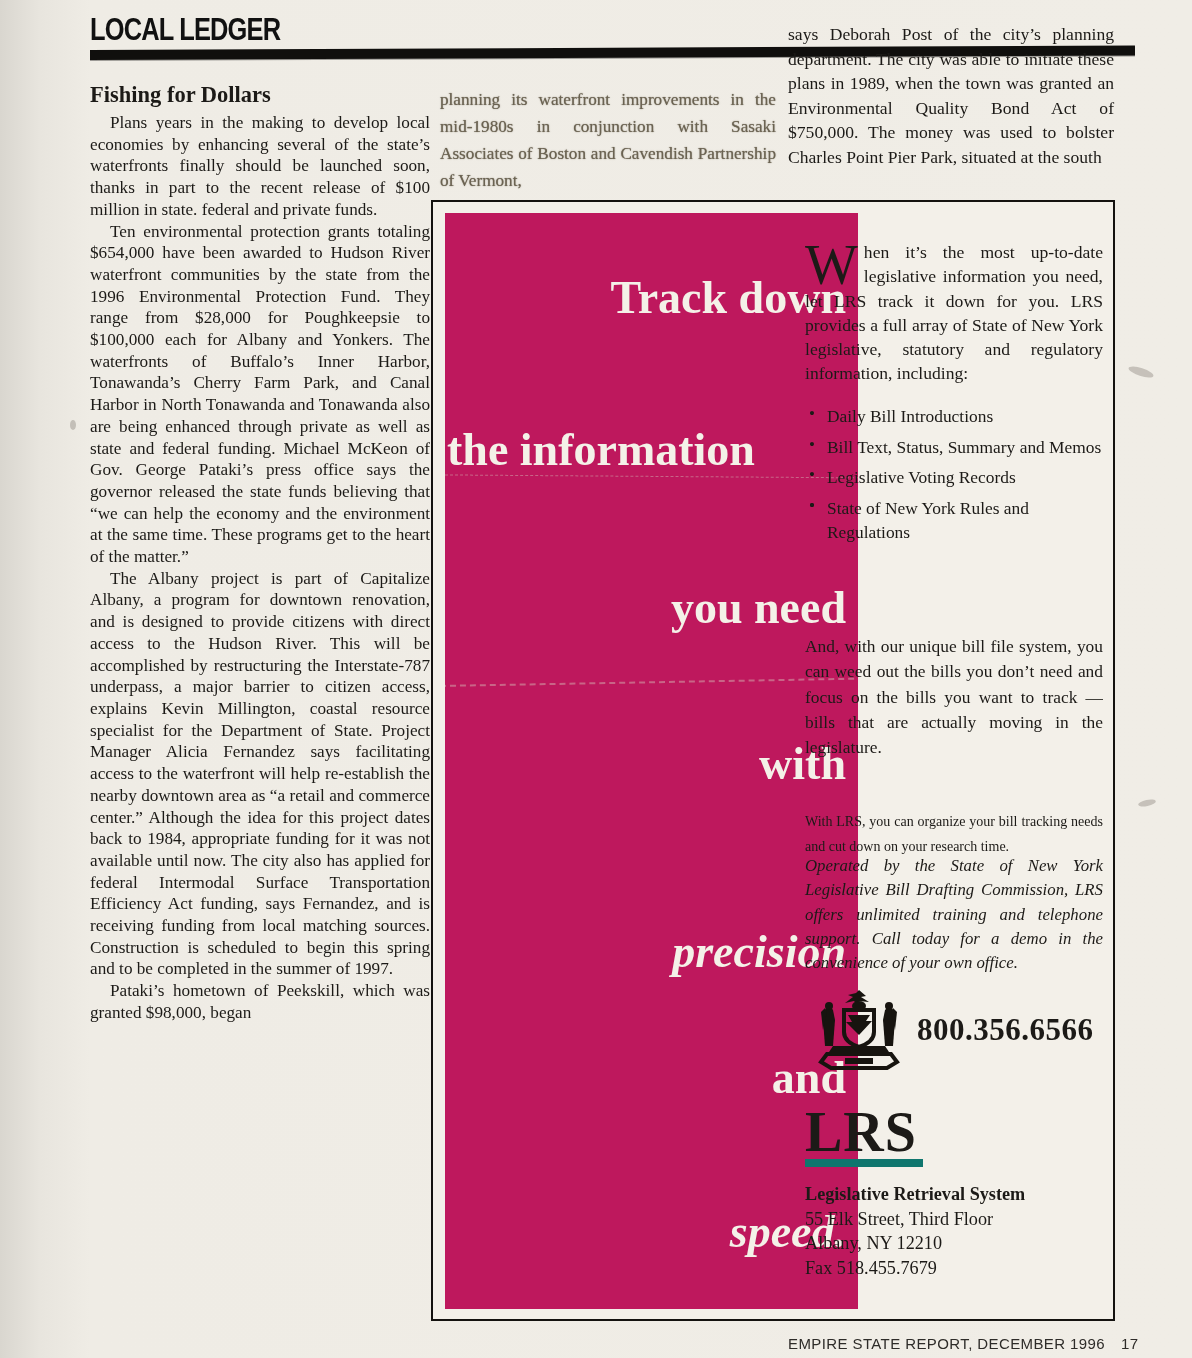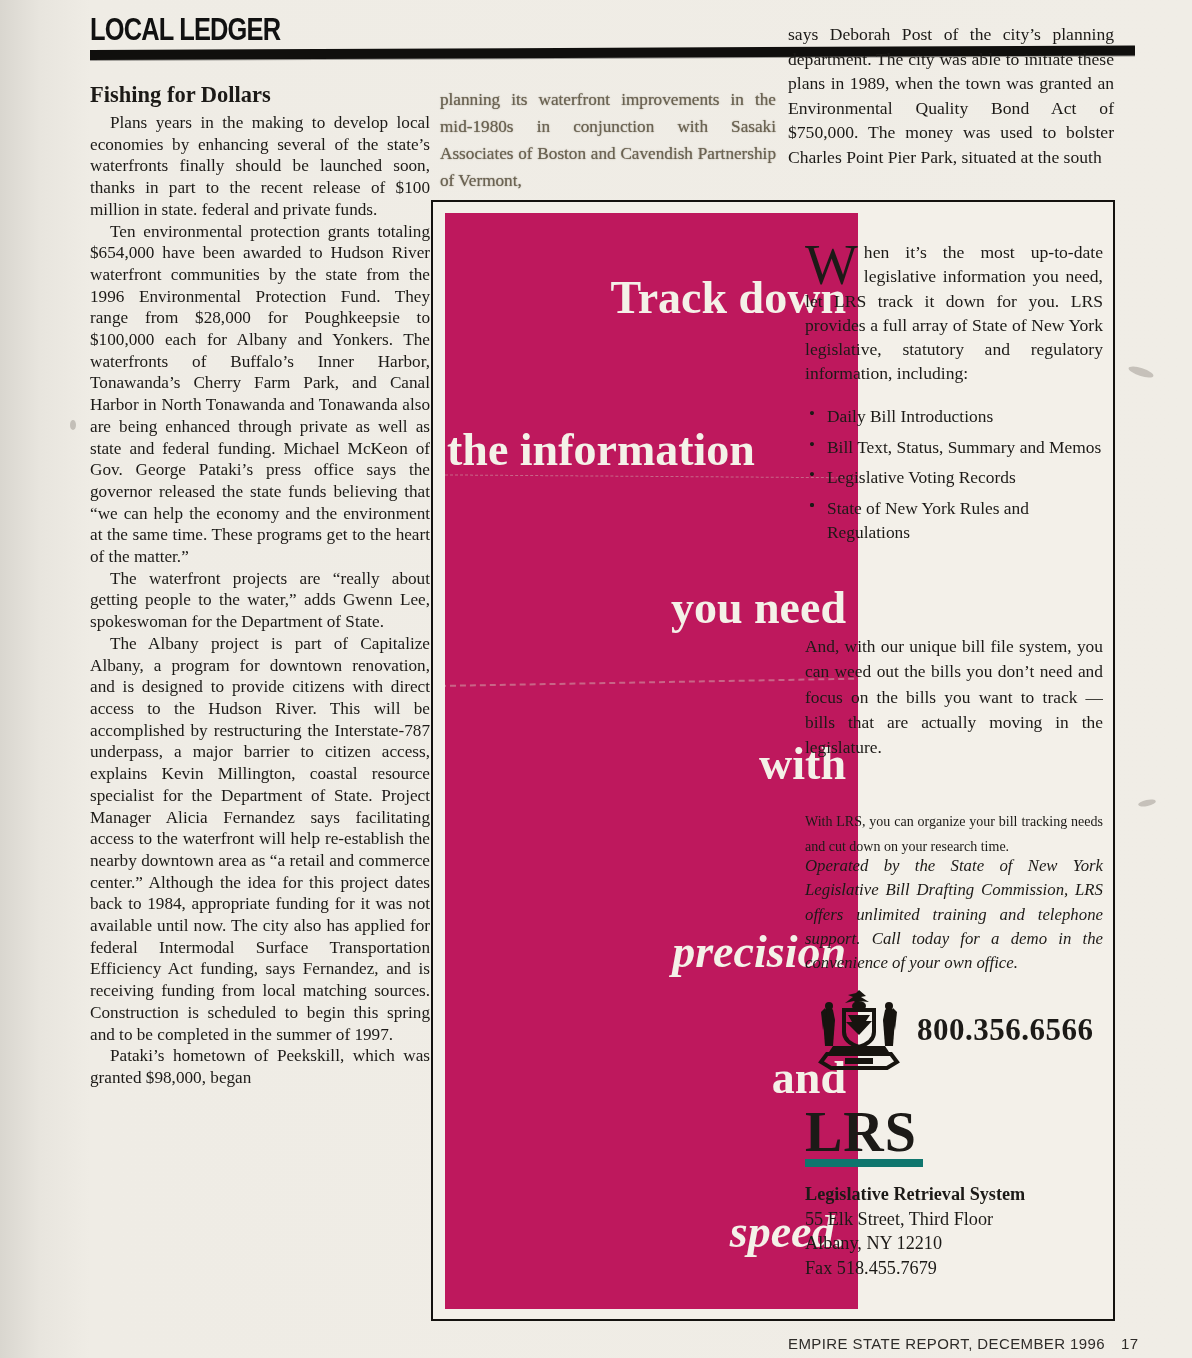--- a/index.html
+++ b/index.html
@@ -97,21 +97,20 @@
 
 <div class="masthead">
   <h1>LOCAL LEDGER</h1>
   <div class="rule"></div>
 </div>
 
 <div class="col left-col">
   <h2>Fishing for Dollars</h2>
   <p>Plans years in the making to develop local economies by enhancing several of the state’s waterfronts finally should be launched soon, thanks in part to the recent release of $100 million in state. federal and private funds.</p>
   <p>Ten environmental protection grants totaling $654,000 have been awarded to Hudson River waterfront communities by the state from the 1996 Environmental Protection Fund. They range from $28,000 for Poughkeepsie to $100,000 each for Albany and Yonkers. The waterfronts of Buffalo’s Inner Harbor, Tonawanda’s Cherry Farm Park, and Canal Harbor in North Tonawanda and Tonawanda also are being enhanced through private as well as state and federal funding. Michael McKeon of Gov. George Pataki’s press office says the governor released the state funds believing that “we can help the economy and the environment at the same time. These programs get to the heart of the matter.”</p>
-  <p>The waterfront projects are “really about getting people to the water,” adds Gwenn Lee, spokeswoman for the Department of State.</p>
   <p>The Albany project is part of Capitalize Albany, a program for downtown renovation, and is designed to provide citizens with direct access to the Hudson River. This will be accomplished by restructuring the Interstate-787 underpass, a major barrier to citizen access, explains Kevin Millington, coastal resource specialist for the Department of State. Project Manager Alicia Fernandez says facilitating access to the waterfront will help re-establish the nearby downtown area as “a retail and commerce center.” Although the idea for this project dates back to 1984, appropriate funding for it was not available until now. The city also has applied for federal Intermodal Surface Transportation Efficiency Act funding, says Fernandez, and is receiving funding from local matching sources. Construction is scheduled to begin this spring and to be completed in the summer of 1997.</p>
   <p>Pataki’s hometown of Peekskill, which was granted $98,000, began</p>
 </div>
 
 <div class="col mid-col">
   <p>planning its waterfront improvements in the mid-1980s in conjunction with Sasaki Associates of Boston and Cavendish Partnership of Vermont,</p>
 </div>
 
 <div class="col right-col">
   <p>says Deborah Post of the city’s planning department. The city was able to initiate these plans in 1989, when the town was granted an Environmental Quality Bond Act of $750,000. The money was used to bolster Charles Point Pier Park, situated at the south</p>

